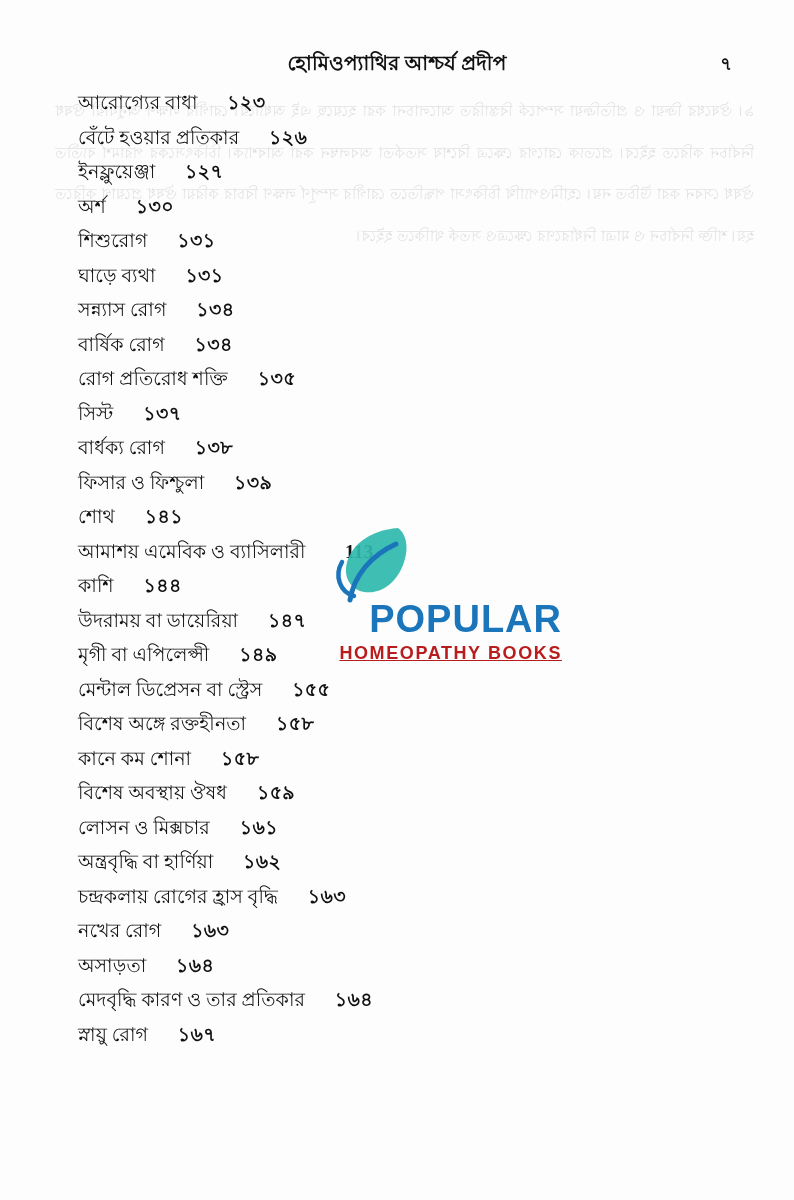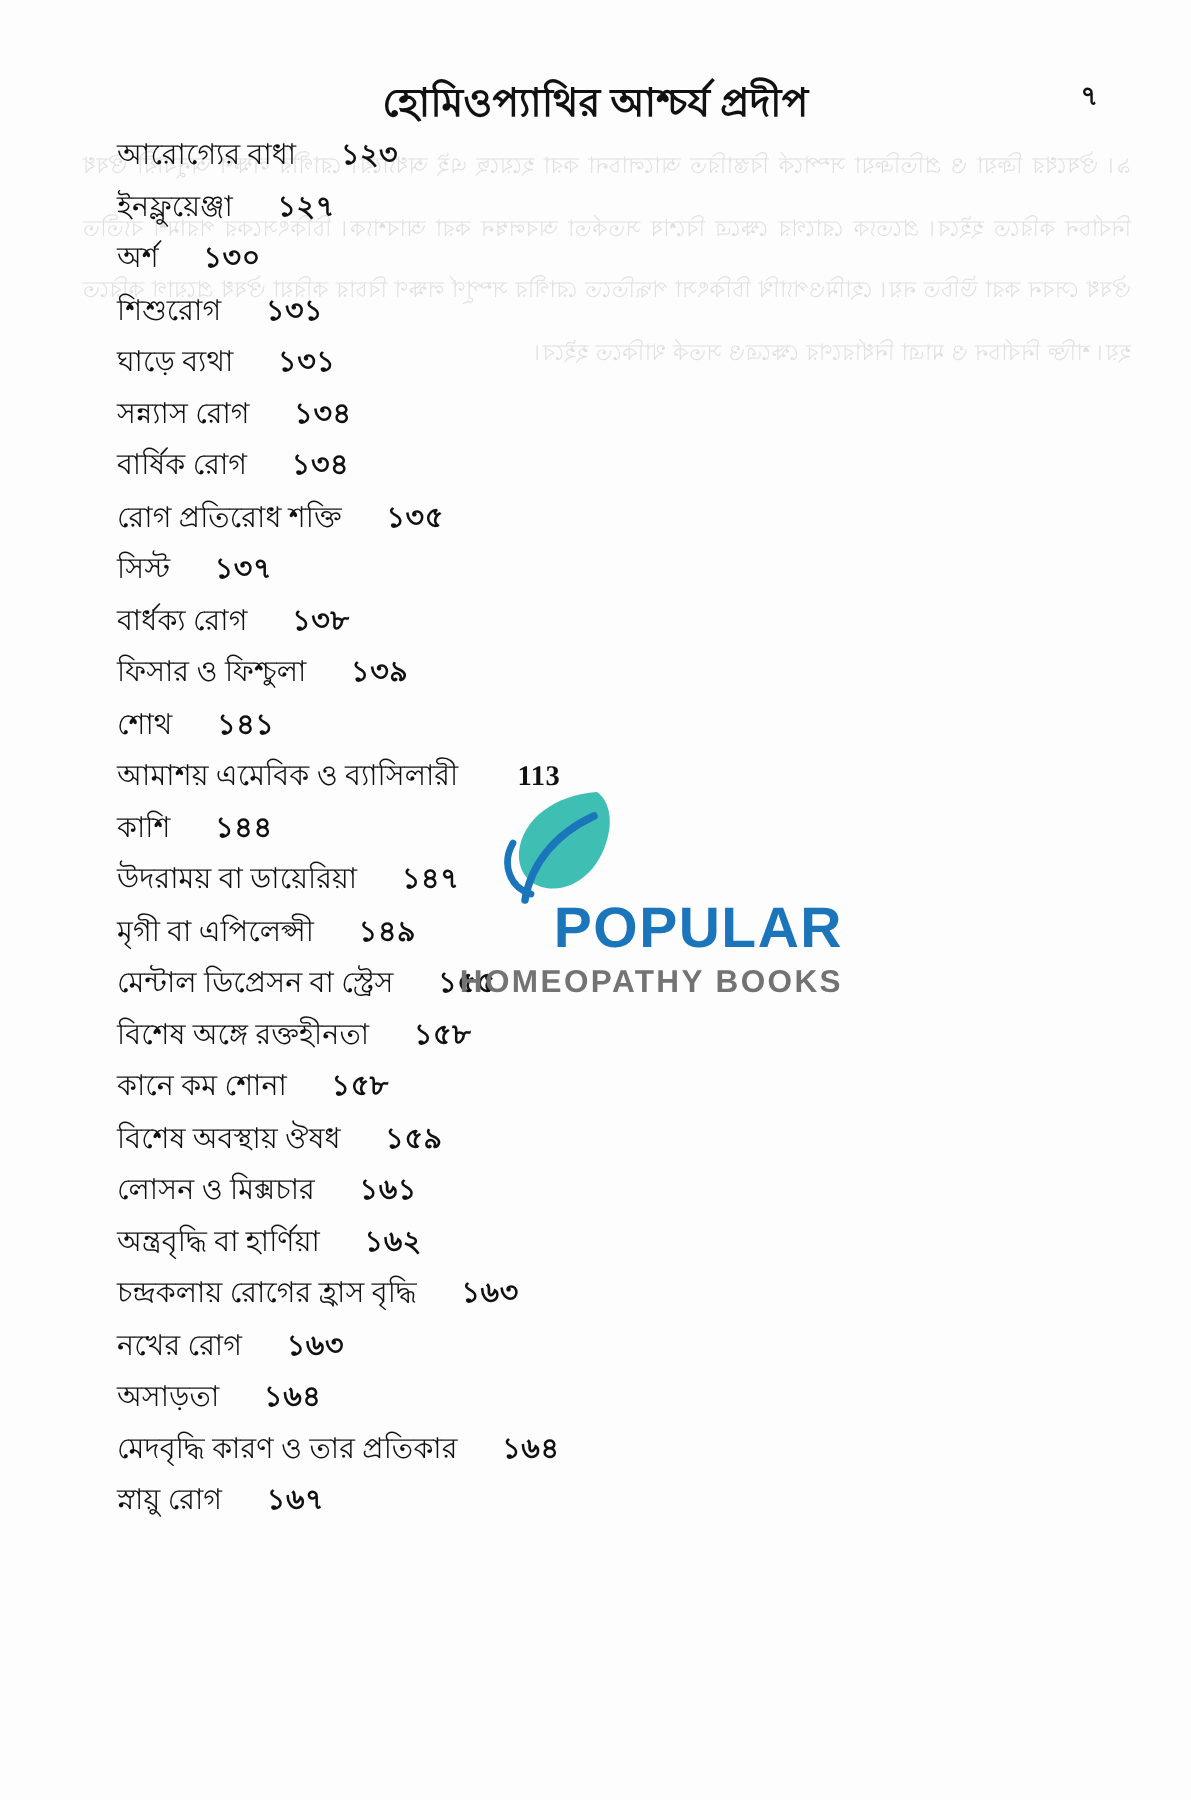--- a/index.html
+++ b/index.html
@@ -46,21 +46,21 @@
     top: 48px;
     left: 0;
     right: 0;
     height: 30px;
   }
   .header-title {
     position: absolute;
     left: 0;
     right: 0;
     text-align: center;
-    font-size: 26px;
+    font-size: 20px;
     font-weight: bold;
     color: #111;
     letter-spacing: 0.2px;
   }
   .header-pageno {
     position: absolute;
     right: 62px;
     top: 2px;
     font-size: 18px;
     font-weight: bold;
@@ -113,43 +113,48 @@
   .wm-word {
     font-family: "Liberation Sans", sans-serif;
     font-size: 38px;
     font-weight: bold;
     color: #1b75bb;
     letter-spacing: 1px;
     line-height: 1;
   }
   .wm-sub {
     font-family: "Liberation Sans", sans-serif;
-    font-size: 21px;
-    font-weight: bold;
-    color: #737373;
+    font-size: 18px;
+    font-weight: bold;
+    color: #b91c1c;
     letter-spacing: 1.6px;
     margin-top: 5px;
+    text-decoration: underline;
   }
 </style>
 </head>
 <body>
 
 <div class="page">
 
   <div class="bleed">৯। ঔষধের ক্রিয়া ও প্রতিক্রিয়া সম্পর্কে বিস্তারিত আলোচনা করা হয়েছে এই অধ্যায়ে। রোগীর লক্ষণ অনুযায়ী ঔষধ নির্বাচন করিতে হইবে। প্রত্যেক রোগের ক্ষেত্রে বিশেষ সতর্কতা অবলম্বন করা আবশ্যক। চিকিৎসকের পরামর্শ ব্যতীত ঔষধ সেবন করা উচিত নয়। হোমিওপ্যাথি চিকিৎসা পদ্ধতিতে রোগীর সম্পূর্ণ লক্ষণ বিচার করিয়া ঔষধ প্রয়োগ করিতে হয়। শক্তি নির্বাচন ও মাত্রা নির্ধারণের ক্ষেত্রেও সতর্ক থাকিতে হইবে।</div>
 
   <div class="header">
     <div class="header-title">হোমিওপ্যাথির আশ্চর্য প্রদীপ</div>
     <div class="header-pageno">৭</div>
   </div>
 
   <div class="toc">
     <div class="toc-row">
       <span class="toc-title">আরোগ্যের বাধা</span>
       <span class="toc-page">১২৩</span>
+    </div>
+    <div class="toc-row">
+      <span class="toc-title">বেঁটে হওয়ার প্রতিকার</span>
+      <span class="toc-page">১২৬</span>
     </div>
     <div class="toc-row">
       <span class="toc-title">ইনফ্লুয়েঞ্জা</span>
       <span class="toc-page">১২৭</span>
     </div>
     <div class="toc-row">
       <span class="toc-title">অর্শ</span>
       <span class="toc-page">১৩০</span>
     </div>
     <div class="toc-row">

